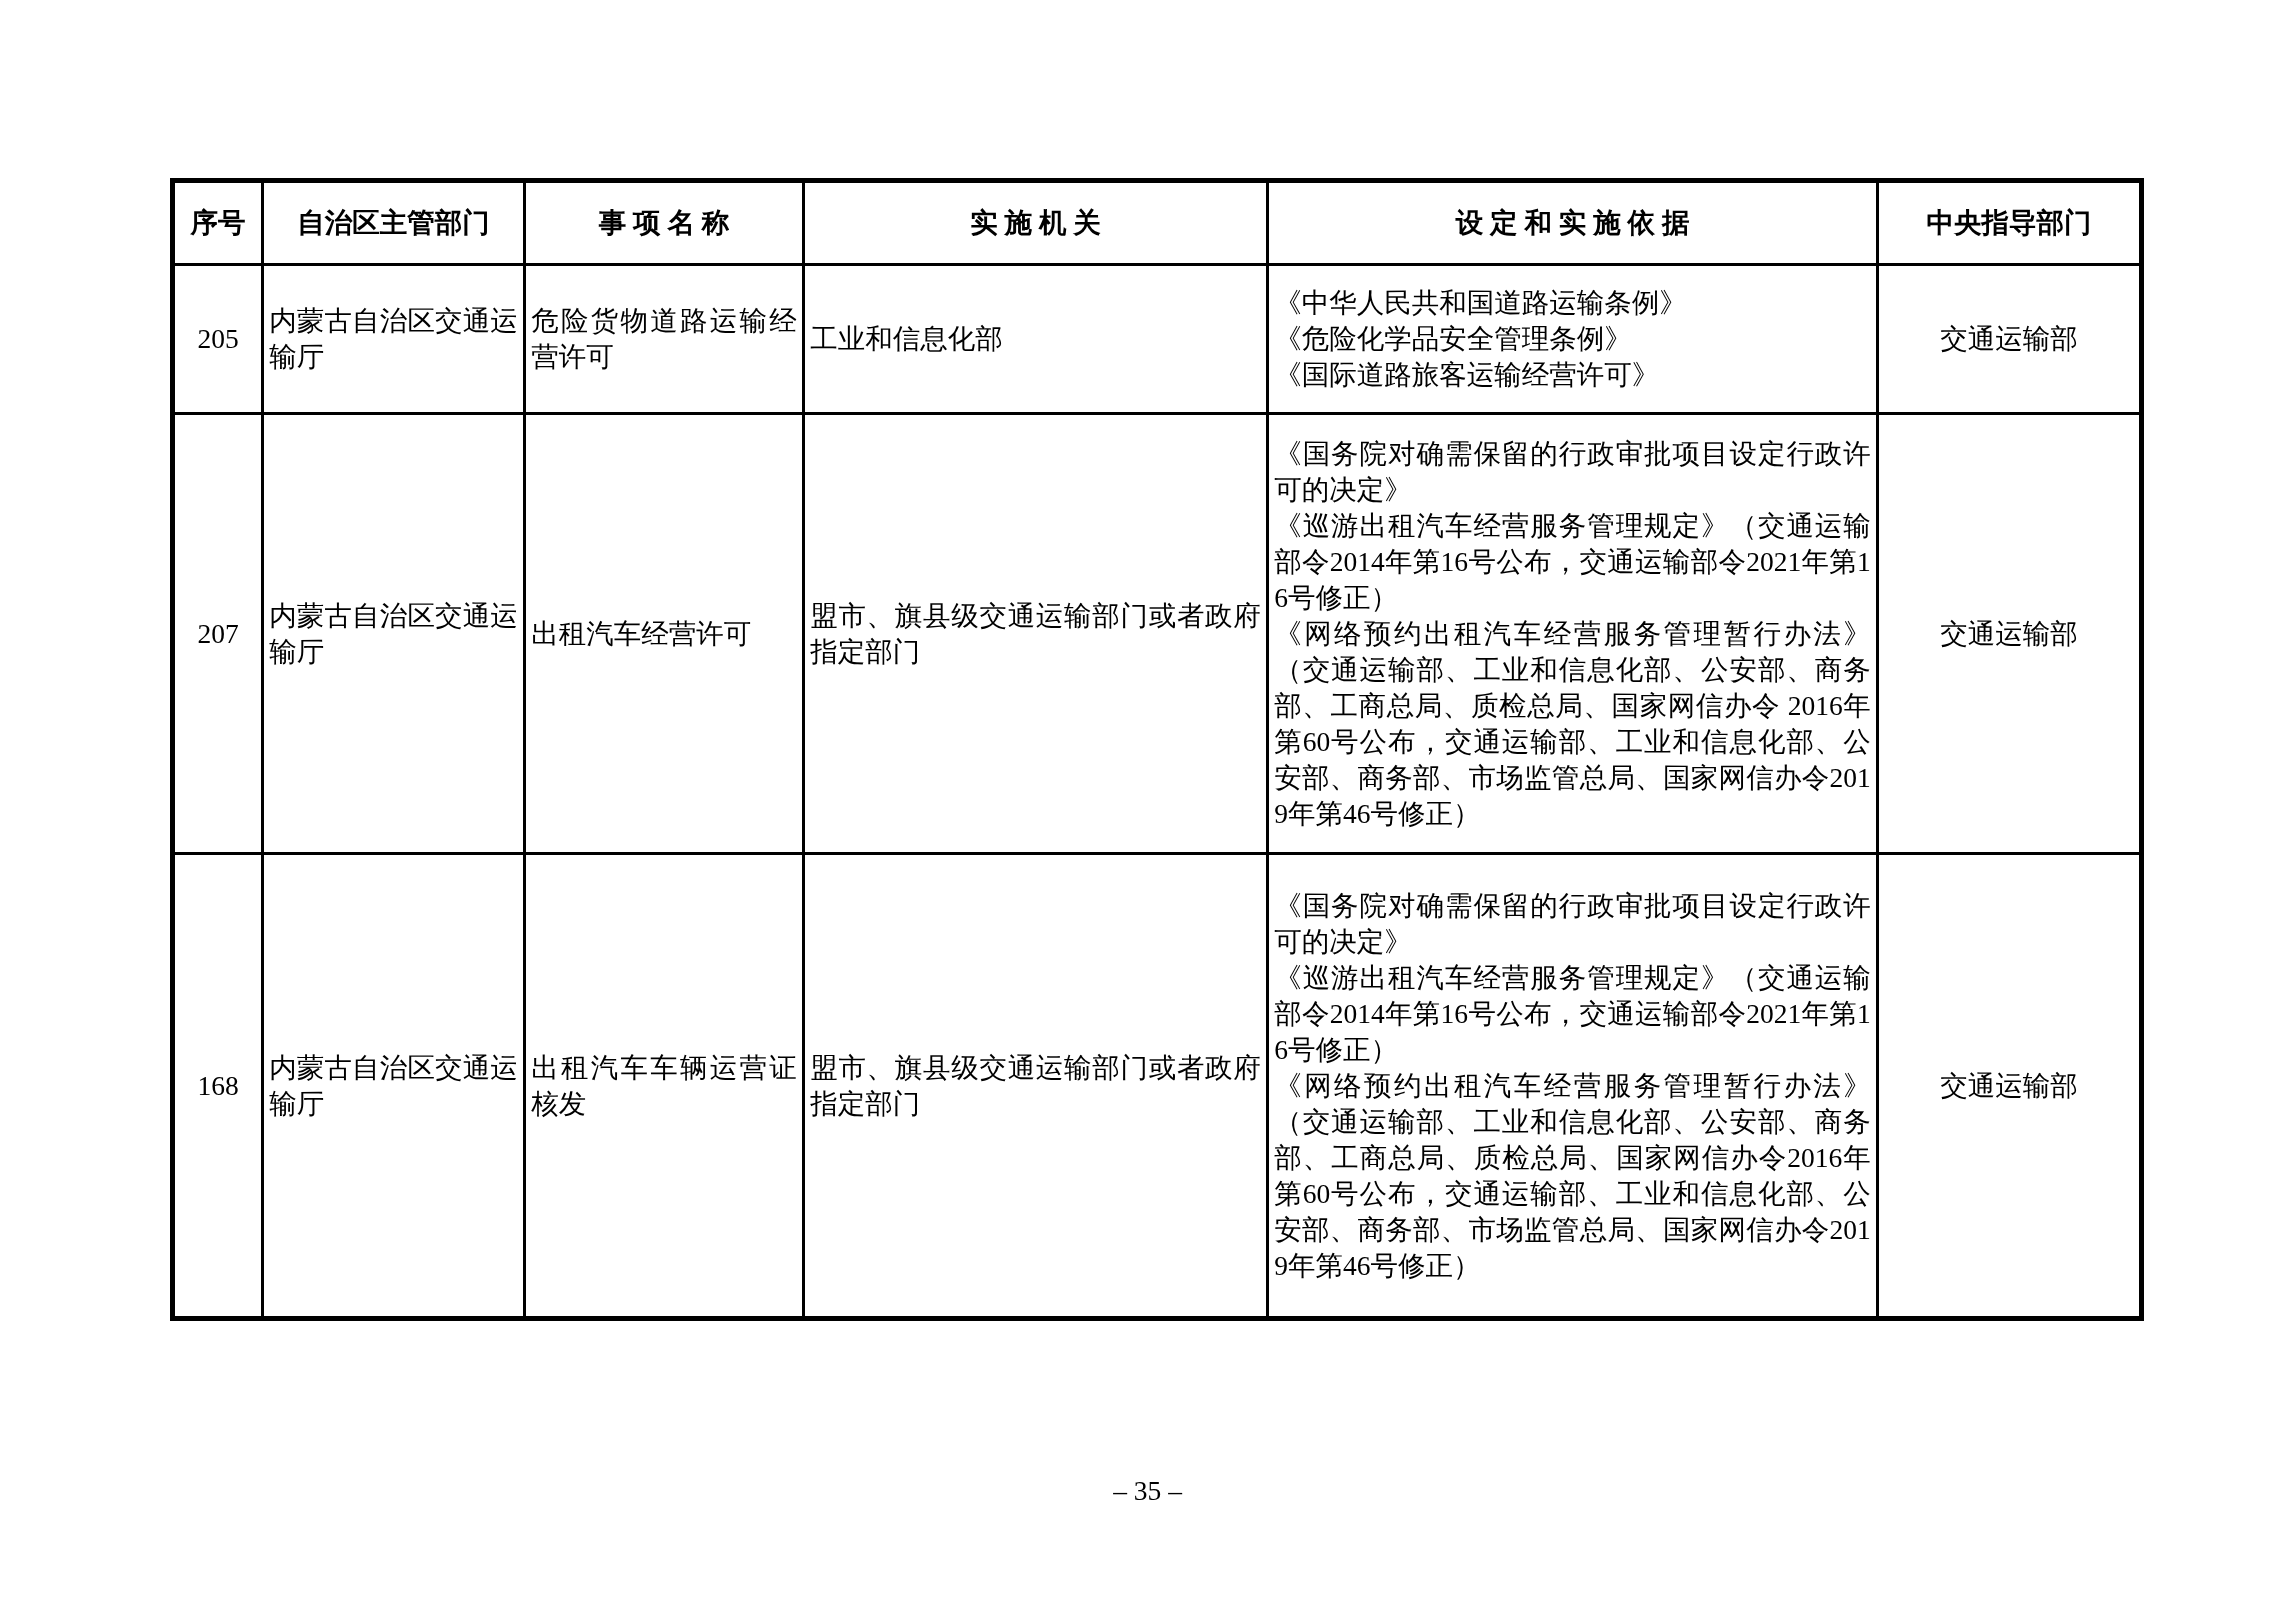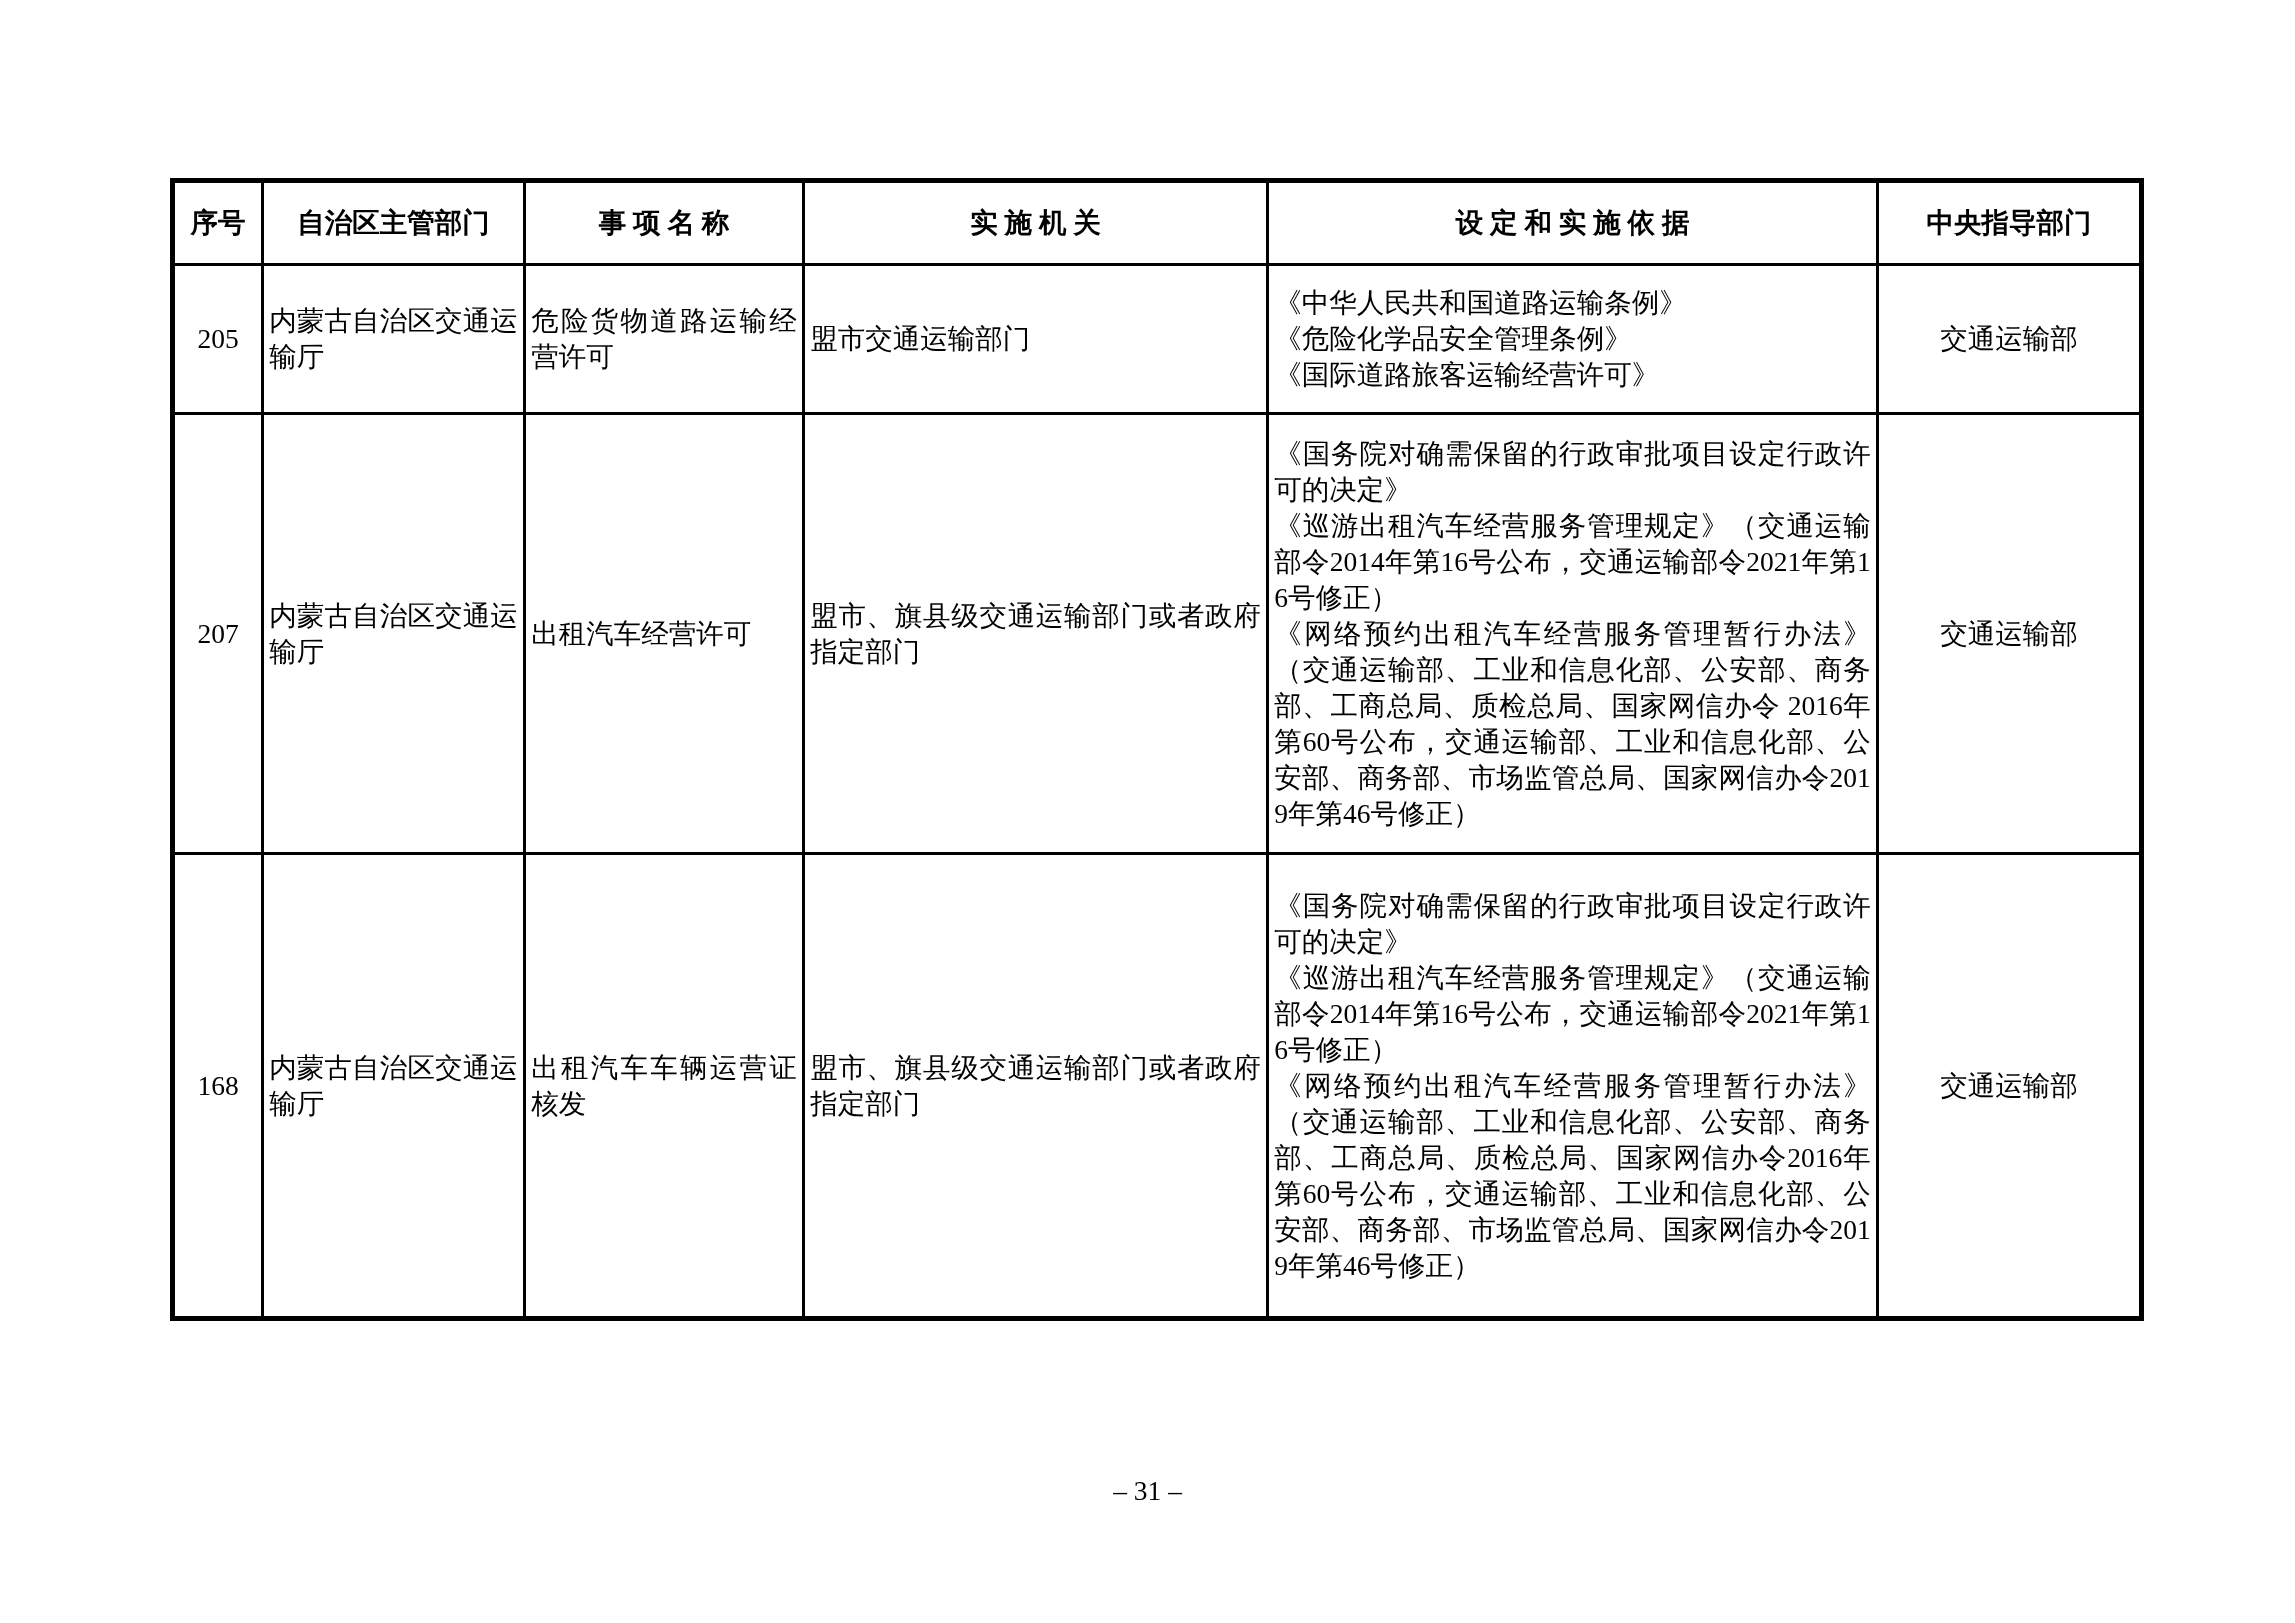--- a/index.html
+++ b/index.html
@@ -90,21 +90,21 @@
         <th>实 施 机 关</th>
         <th>设 定 和 实 施 依 据</th>
         <th>中央指导部门</th>
       </tr>
     </thead>
     <tbody>
       <tr class="rh-r205">
         <td class="c-no">205</td>
         <td class="c-dept">内蒙古自治区交通运输厅</td>
         <td class="c-item">危险货物道路运输经营许可</td>
-        <td class="c-agency">盟市交通运输部门</td>
+        <td class="c-agency">工业和信息化部</td>
         <td class="c-basis">
             <div class="law-line">《中华人民共和国道路运输条例》</div>
             <div class="law-line">《危险化学品安全管理条例》</div>
             <div class="law-line">《国际道路旅客运输经营许可》</div>
           </td>
         <td class="c-central">交通运输部</td>
       </tr>
       <tr class="rh-r207">
         <td class="c-no">207</td>
         <td class="c-dept">内蒙古自治区交通运输厅</td>
@@ -125,16 +125,16 @@
         <td class="c-basis">
             <div class="law-line">《国务院对确需保留的行政审批项目设定行政许可的决定》</div>
             <div class="law-line">《巡游出租汽车经营服务管理规定》（交通运输部令2014年第16号公布，交通运输部令2021年第16号修正）</div>
             <div class="law-line">《网络预约出租汽车经营服务管理暂行办法》（交通运输部、工业和信息化部、公安部、商务部、工商总局、质检总局、国家网信办令2016年第60号公布，交通运输部、工业和信息化部、公安部、商务部、市场监管总局、国家网信办令2019年第46号修正）</div>
           </td>
         <td class="c-central">交通运输部</td>
       </tr>
     </tbody>
   </table>
 
-  <div class="pageno">– 31 –</div>
+  <div class="pageno">– 35 –</div>
 
 </div>
 
 
 </body></html>

